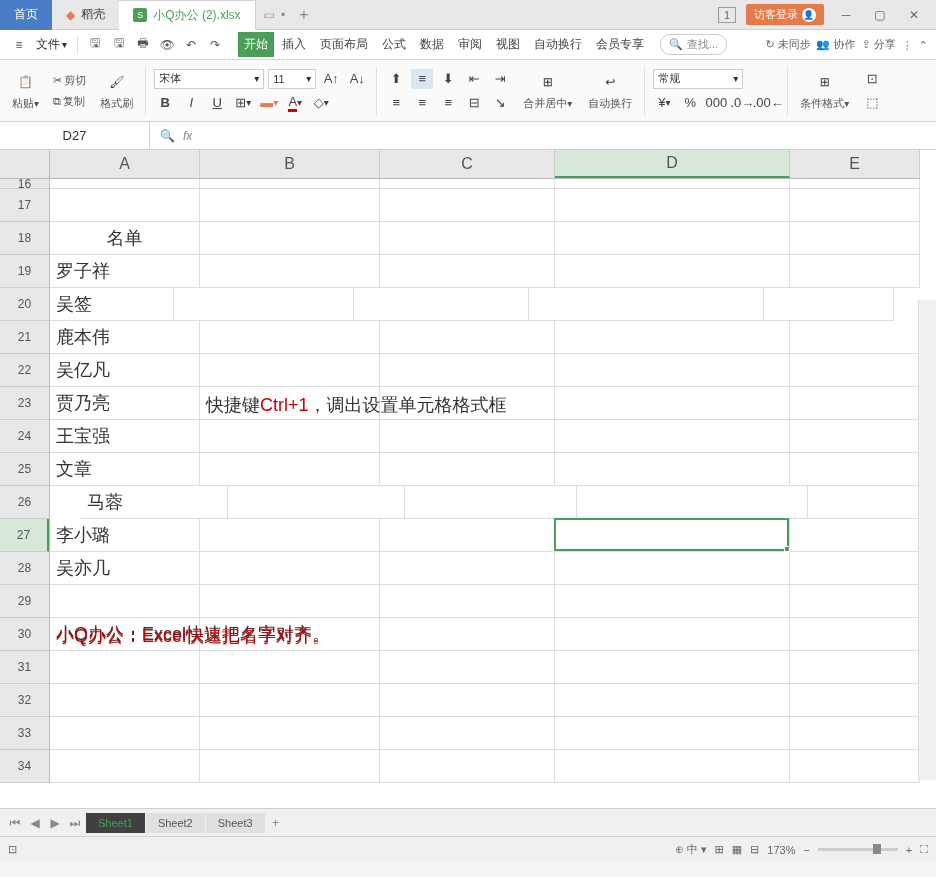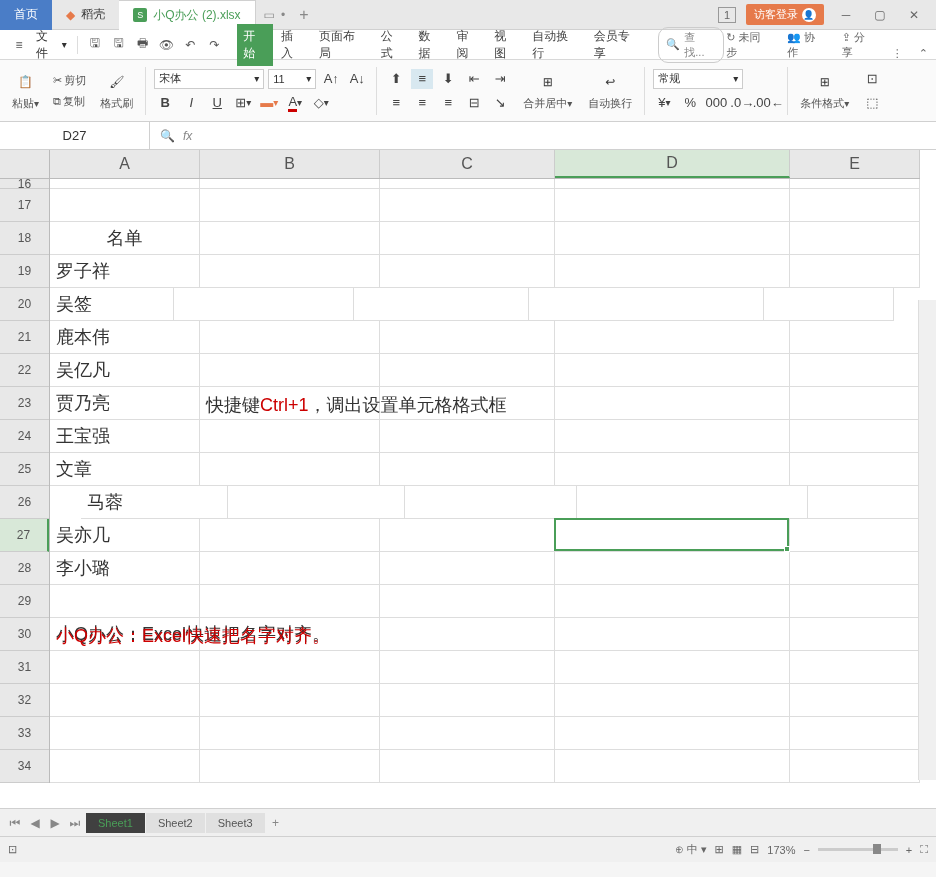--- a/index.html
+++ b/index.html
@@ -15,21 +15,21 @@
 .guest-login{background:#e67a4a;color:#fff;padding:3px 8px;border-radius:2px;font-size:11px;display:flex;align-items:center;gap:4px}
 .win-btn{width:24px;height:30px;display:flex;align-items:center;justify-content:center;color:#666;cursor:pointer}
 .menubar{height:30px;background:#fff;border-bottom:1px solid #d8d8d8;display:flex;align-items:center;padding:0 8px;gap:2px}
 .menu-icon{width:22px;height:22px;display:flex;align-items:center;justify-content:center;color:#555;cursor:pointer}
 .menu-file{display:flex;align-items:center;gap:2px;padding:0 4px;cursor:pointer}
 .menu-sep{width:1px;height:18px;background:#ddd;margin:0 4px}
 .ribbon-tabs{display:flex;gap:2px;margin-left:10px}
 .ribbon-tab{padding:4px 6px;font-size:12px;cursor:pointer;color:#444}
 .ribbon-tab.active{background:#4a9e58;color:#fff}
 .search-box{margin-left:8px;display:flex;align-items:center;gap:4px;border:1px solid #ccc;border-radius:10px;padding:2px 8px;color:#888;font-size:11px}
-.menubar-right{margin-left:auto;display:flex;align-items:flex-end;gap:16px;font-size:11px;color:#666}
+.menubar-right{margin-left:auto;display:flex;align-items:flex-end;gap:6px;font-size:11px;color:#666}
 .toolbar{height:62px;background:#fafafa;border-bottom:1px solid #d0d0d0;display:flex;align-items:center;padding:4px 8px;gap:8px}
 .tool-group{display:flex;flex-direction:column;align-items:center;gap:2px;padding:0 4px}
 .tool-big-icon{width:24px;height:24px;display:flex;align-items:center;justify-content:center}
 .tool-label{font-size:11px;color:#555;display:flex;align-items:center}
 .tool-col{display:flex;flex-direction:column;gap:4px;justify-content:center}
 .tool-row{display:flex;align-items:center;gap:4px}
 .tool-mini{display:flex;align-items:center;gap:2px;font-size:11px;color:#555;cursor:pointer;padding:1px 2px}
 .tool-sep{width:1px;height:48px;background:#ddd}
 .font-select{border:1px solid #ccc;height:20px;font-size:11px;padding:0 4px;background:#fff;display:flex;align-items:center;justify-content:space-between;cursor:pointer}
 .font-name{width:110px}
@@ -352,28 +352,28 @@
         <div class="cell" style="width: 130px;"></div>
       </div>
       <div class="cell-row">
         <div class="cell" style="width: 150px; margin-left: 31px;">马蓉</div>
         <div class="cell" style="width: 180px;"></div>
         <div class="cell" style="width: 175px;"></div>
         <div class="cell" style="width: 235px;"></div>
         <div class="cell" style="width: 130px;"></div>
       </div>
       <div class="cell-row">
+        <div class="cell" style="width: 150px;">李小璐</div>
+        <div class="cell" style="width: 180px;"></div>
+        <div class="cell" style="width: 175px;"></div>
+        <div class="cell" style="width: 235px;"></div>
+        <div class="cell" style="width: 130px;"></div>
+      </div>
+      <div class="cell-row">
         <div class="cell" style="width: 150px;">吴亦几</div>
-        <div class="cell" style="width: 180px;"></div>
-        <div class="cell" style="width: 175px;"></div>
-        <div class="cell" style="width: 235px;"></div>
-        <div class="cell" style="width: 130px;"></div>
-      </div>
-      <div class="cell-row">
-        <div class="cell" style="width: 150px;">李小璐</div>
         <div class="cell" style="width: 180px;"></div>
         <div class="cell" style="width: 175px;"></div>
         <div class="cell" style="width: 235px;"></div>
         <div class="cell" style="width: 130px;"></div>
       </div>
       <div class="cell-row">
         <div class="cell" style="width: 150px;"></div>
         <div class="cell" style="width: 180px;"></div>
         <div class="cell" style="width: 175px;"></div>
         <div class="cell" style="width: 235px;"></div>

